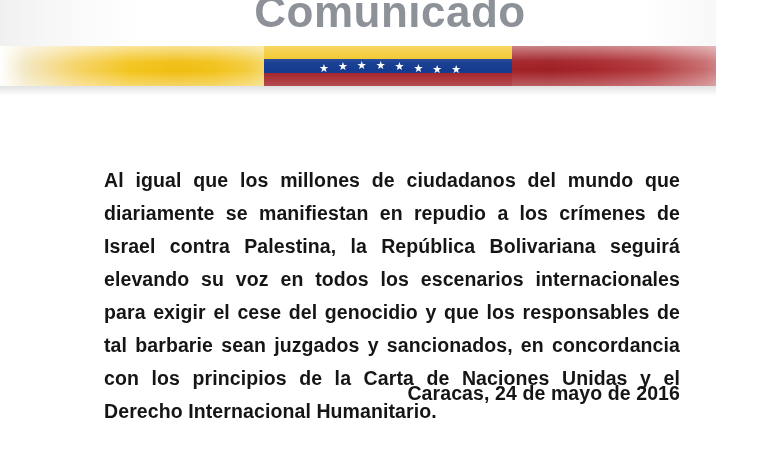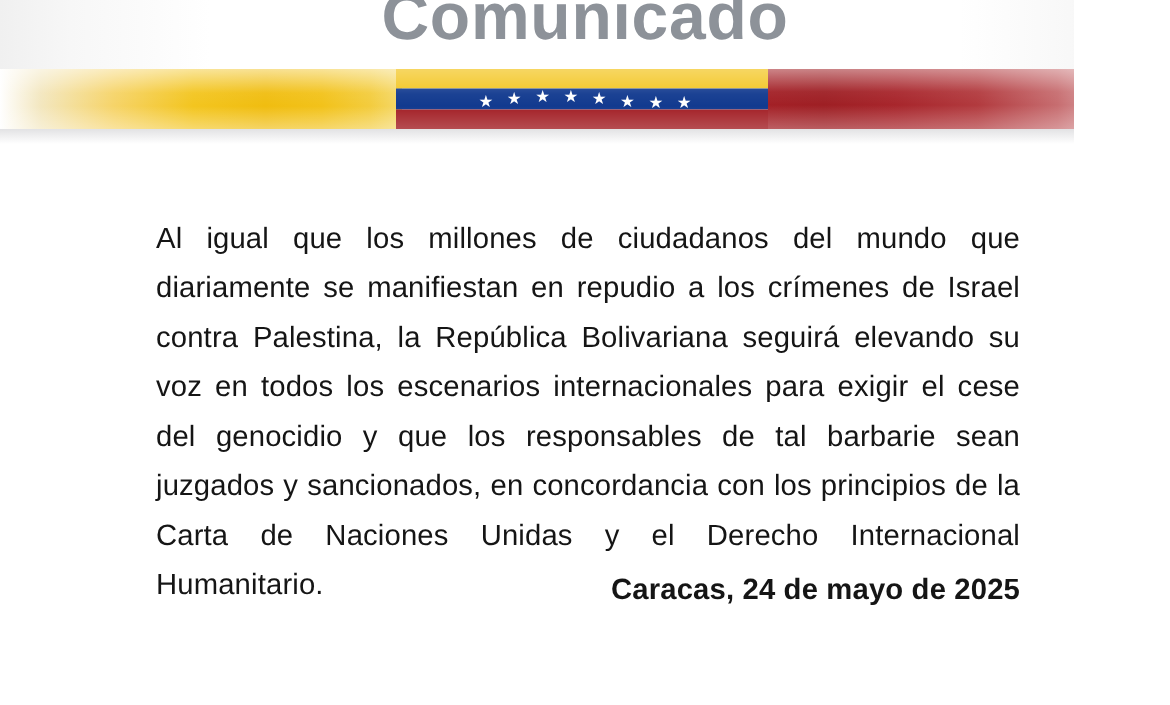--- a/index.html
+++ b/index.html
@@ -195,25 +195,25 @@
     position: absolute;
     left: 0;
     top: 96px;
     width: 780px;
     height: 374px;
     background: #ffffff;
   }
   .paragraph {
     position: absolute;
     left: 104px;
-    top: 47px;
+    top: 68px;
     width: 576px;
     font-size: 19.5px;
     line-height: 33px;
-    font-weight: normal;
+    font-weight: bold;
     color: #151515;
     text-align: justify;
     text-justify: inter-word;
     letter-spacing: 0.1px;
   }
   .signature {
     position: absolute;
     left: 104px;
     top: 286px;
     width: 576px;
@@ -256,16 +256,16 @@
     </div>
 
     <div class="right-fade"></div>
     <div class="right-sheen"></div>
   </div>
 
   <div class="subrule"></div>
 
   <div class="body-area">
     <div class="paragraph">Al igual que los millones de ciudadanos del mundo que diariamente se manifiestan en repudio a los crímenes de Israel contra Palestina, la República Bolivariana seguirá elevando su voz en todos los escenarios internacionales para exigir el cese del genocidio y que los responsables de tal barbarie sean juzgados y sancionados, en concordancia con los principios de la Carta de Naciones Unidas y el Derecho Internacional Humanitario.</div>
-    <div class="signature">Caracas, 24 de mayo de 2025</div>
+    <div class="signature">Caracas, 24 de mayo de 2016</div>
   </div>
 
 </div>
 
 </body></html>

